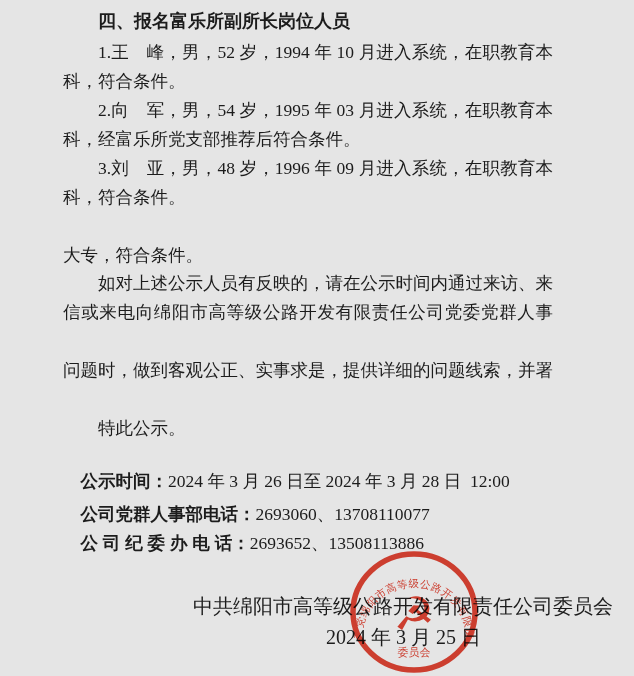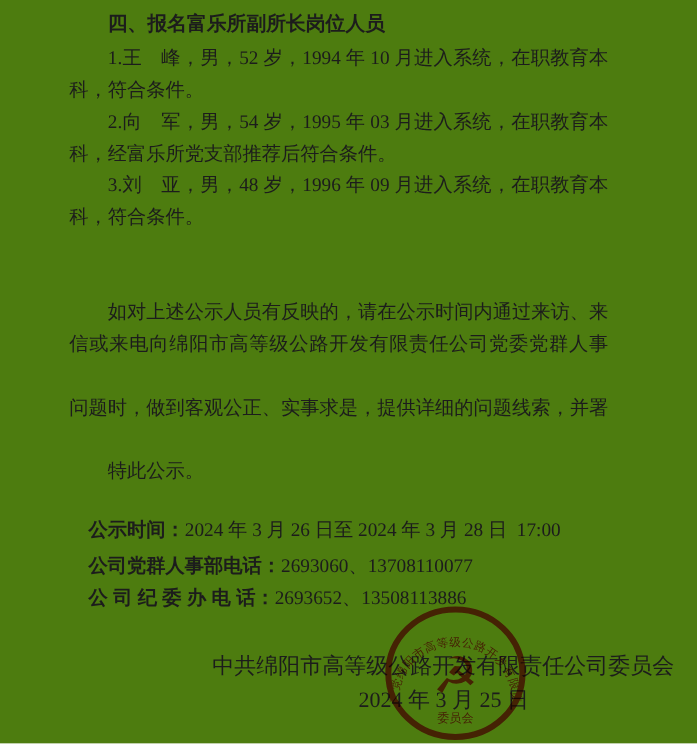--- a/index.html
+++ b/index.html
@@ -3,21 +3,21 @@
 <meta charset="utf-8">
 <style>
   html,body{margin:0;padding:0;background:#ffffff;}
   body{
     width:634px;height:676px;
     font-family:"Liberation Serif","DejaVu Serif",serif;
     color:#1c1c1c;
   }
   .page{
     position:relative;width:634px;height:676px;
-    background:#4d7c0f;overflow:hidden;
+    background:#e5e5e5;overflow:hidden;
   }
   .ln{
     position:absolute;left:63px;width:490px;
     font-size:17.5px;line-height:24px;
     white-space:pre-wrap;
   }
   .ind{text-indent:35px;}
   .jl{text-align:justify;text-align-last:justify;white-space:normal;}
   .hd{
     font-weight:700;
@@ -41,29 +41,30 @@
 <div class="page">
 
   <div class="ln ind hd" style="top:9px">四、报名富乐所副所长岗位人员</div>
 
   <div class="ln ind jl" style="top:40px">1.王　峰，男，52 岁，1994 年 10 月进入系统，在职教育本</div>
   <div class="ln" style="top:69px">科，符合条件。</div>
   <div class="ln ind jl" style="top:98px">2.向　军，男，54 岁，1995 年 03 月进入系统，在职教育本</div>
   <div class="ln" style="top:127px">科，经富乐所党支部推荐后符合条件。</div>
   <div class="ln ind jl" style="top:156px">3.刘　亚，男，48 岁，1996 年 09 月进入系统，在职教育本</div>
   <div class="ln" style="top:185px">科，符合条件。</div>
+  <div class="ln" style="top:243px">大专，符合条件。</div>
 
   <div class="ln jl" style="top:300px">信或来电向绵阳市高等级公路开发有限责任公司党委党群人事</div>
   <div class="ln ind jl" style="top:271px">如对上述公示人员有反映的，请在公示时间内通过来访、来</div>
   <div class="ln jl" style="top:358px">问题时，做到客观公正、实事求是，提供详细的问题线索，并署</div>
 
   <div class="ln ind" style="top:416px">特此公示。</div>
 
   <div class="ln ind" style="top:445px">
-    <span class="lbl">公示时间：</span><span class="val">2024 年 3 月 26 日至 2024 年 3 月 28 日  17:00</span>
+    <span class="lbl">公示时间：</span><span class="val">2024 年 3 月 26 日至 2024 年 3 月 28 日  12:00</span>
   </div>
 
   <div class="ln ind" style="top:478px">
     <span class="lbl">公司党群人事部电话：</span><span class="val">2693060、13708110077</span>
   </div>
 
   <div class="ln ind" style="top:507px">
     <span class="lbl">公 司 纪 委 办 电 话：</span><span class="val">2693652、13508113886</span>
   </div>
 

